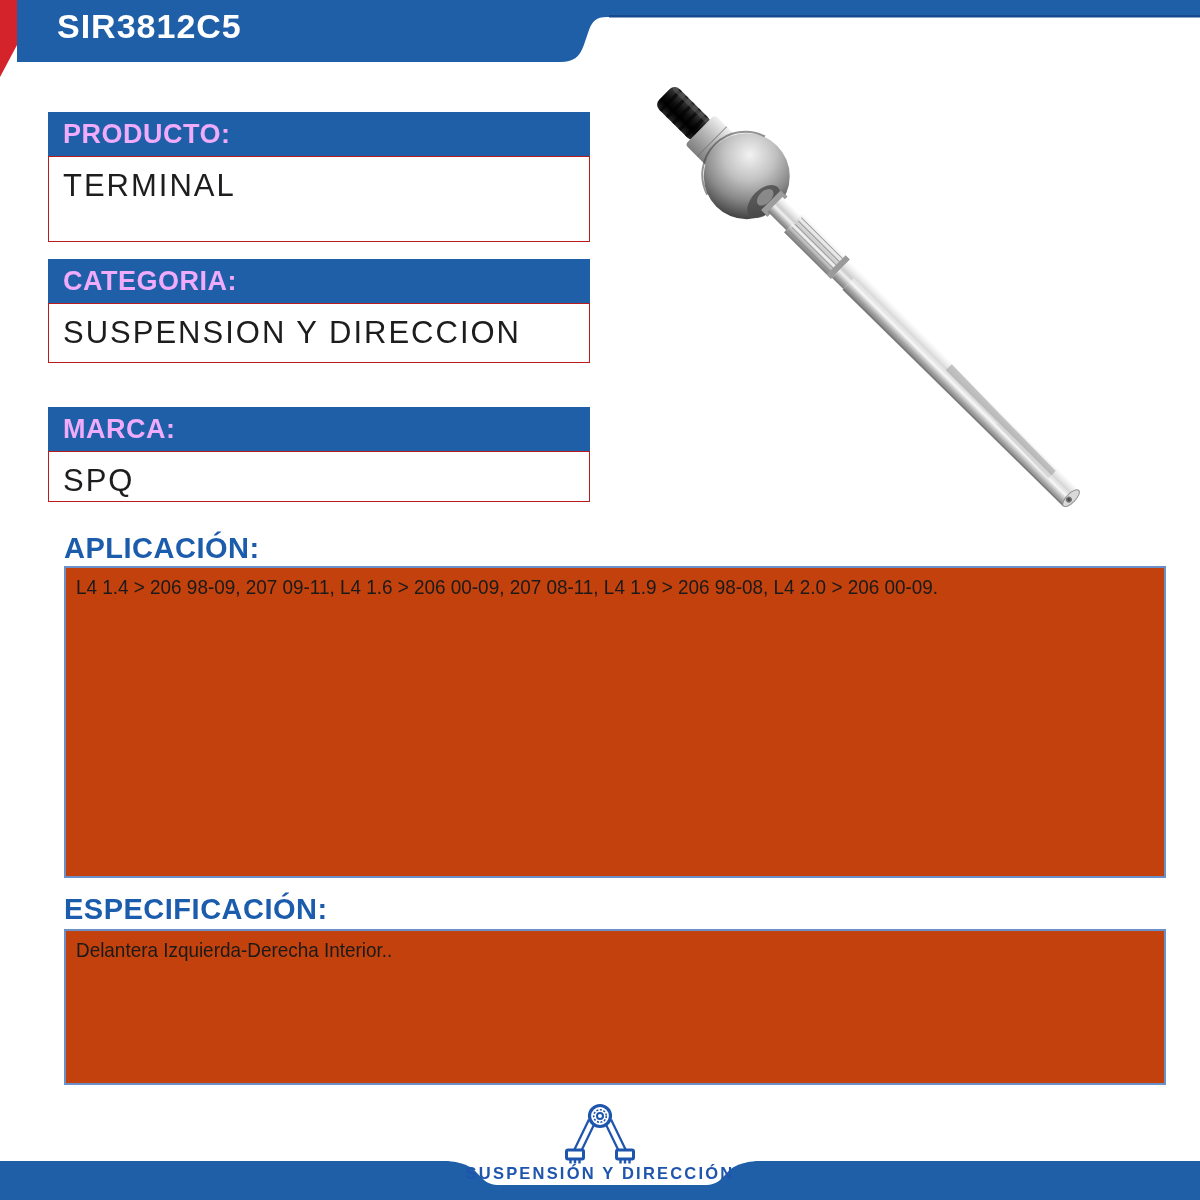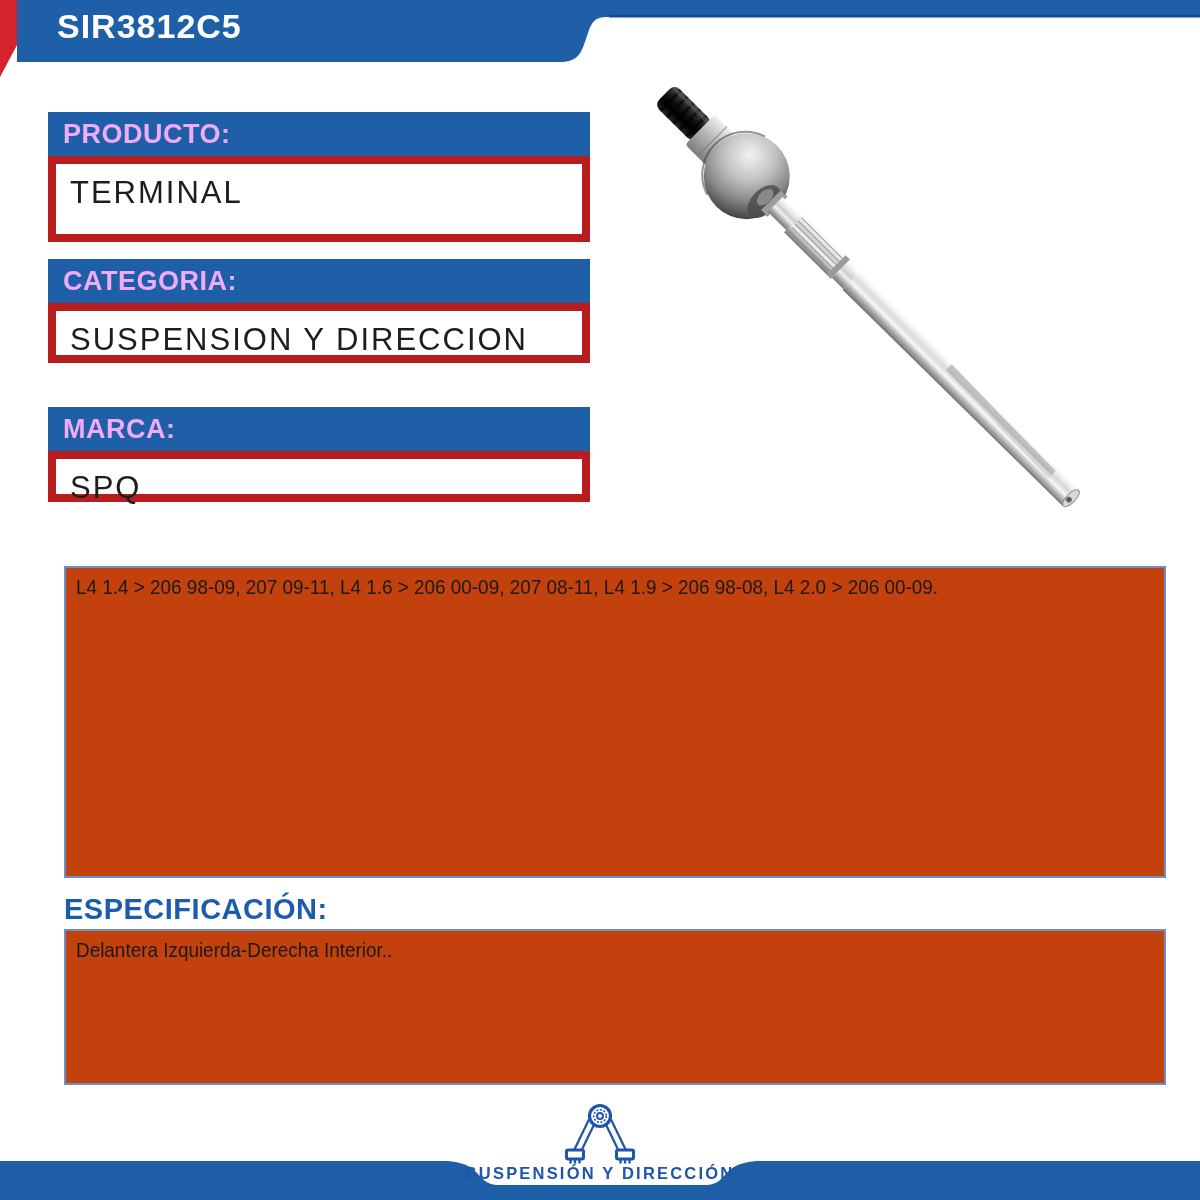--- a/index.html
+++ b/index.html
@@ -9,21 +9,21 @@
   
   .header-svg{position:absolute;left:0;top:0;}
   .sku{position:absolute;left:57px;top:7px;color:#ffffff;font-size:34px;
        font-weight:800;letter-spacing:1px;}
 
   
   .label-bar{position:absolute;left:48px;width:542px;height:44px;background:#1f5fa8;
              color:#f0abfc;font-weight:700;font-size:27px;line-height:44px;
              padding-left:15px;letter-spacing:.5px;box-sizing:border-box;}
   .value-box{position:absolute;left:48px;width:542px;background:#ffffff;
-             border:8px solid #b91c1c;box-sizing:border-box;
+             border:1px solid #b91c1c;box-sizing:border-box;
              color:#1d1d1f;font-size:31px;letter-spacing:2px;}
   .value-box span{display:block;padding:11px 0 0 14px;}
 
   .bar-producto{top:112px;}   .box-producto{top:156px;height:86px;}
   .bar-categoria{top:259px;}  .box-categoria{top:303px;height:60px;}
   .bar-marca{top:407px;}      .box-marca{top:451px;height:51px;}
   .box-marca span{}
 
   
   .section-heading{position:absolute;left:64px;color:#1c5cad;font-size:29px;
@@ -66,20 +66,21 @@
   <div class="label-bar bar-categoria">CATEGORIA:</div>
   <div class="value-box box-categoria">
     <span>SUSPENSION Y DIRECCION</span>
   </div>
 
   <div class="label-bar bar-marca">MARCA:</div>
   <div class="value-box box-marca">
     <span>SPQ</span>
   </div>
 
+  <div class="section-heading heading-apl">APLICACIÓN:</div>
   <div class="big-box box-apl">
     <span>L4 1.4 &gt; 206 98-09, 207 09-11, L4 1.6 &gt; 206 00-09, 207 08-11, L4 1.9 &gt; 206 98-08, L4 2.0 &gt; 206 00-09.</span>
   </div>
 
   <div class="section-heading heading-esp">ESPECIFICACIÓN:</div>
   <div class="big-box box-esp">
     <span>Delantera Izquierda-Derecha Interior..</span>
   </div>
 
   <svg class="product-svg" width="500" height="460" viewBox="0 0 500 460">

